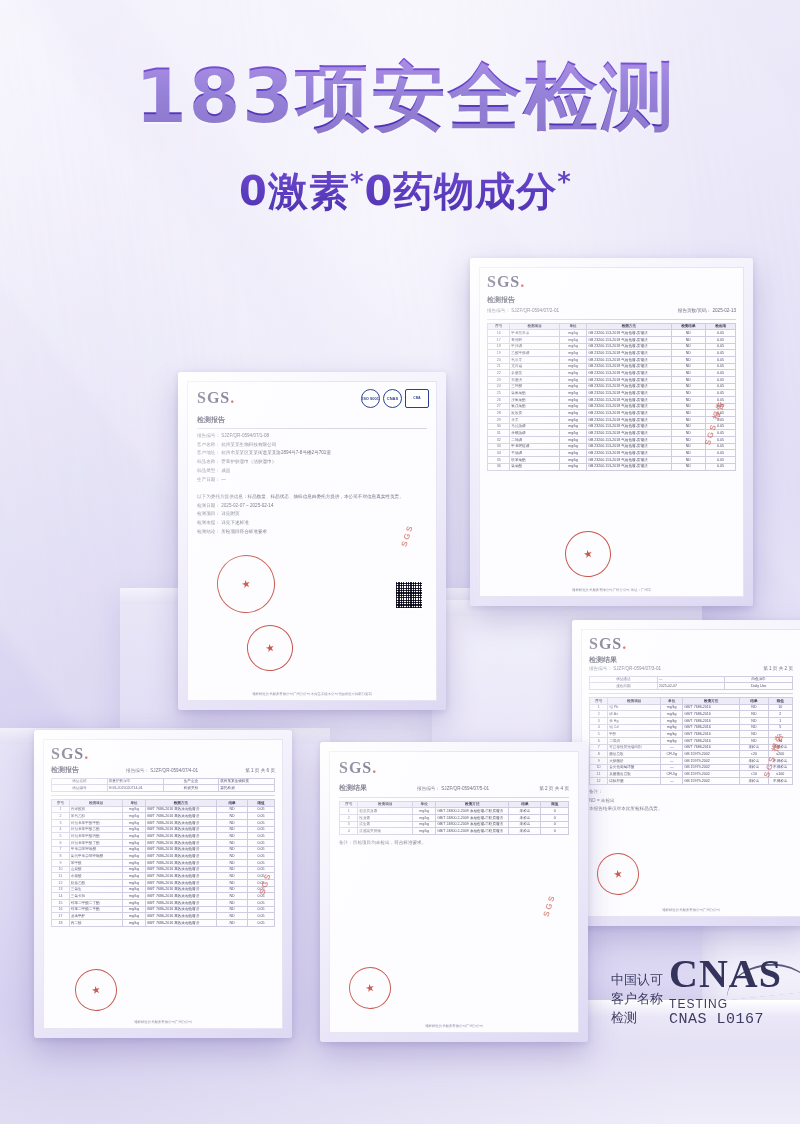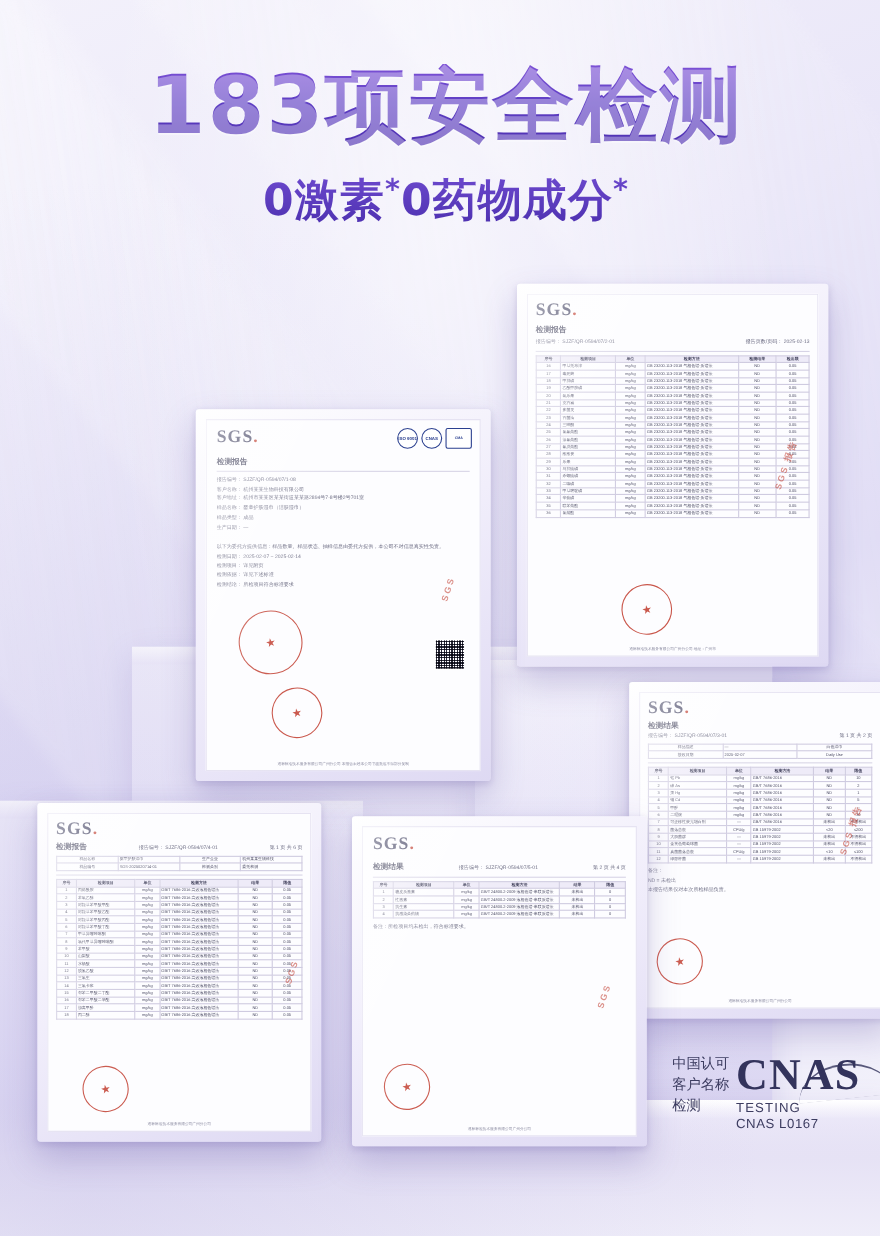--- a/index.html
+++ b/index.html
@@ -53,21 +53,21 @@
     font-size: 74px;
     line-height: 1.05;
     letter-spacing: 2px;
     background: linear-gradient(180deg, #7d52d6 0%, #5f3fc4 45%, #4d2fb0 100%);
     -webkit-background-clip: text;
     background-clip: text;
     color: transparent;
     text-shadow: 0 2px 0 rgba(255,255,255,0.35);
   }
   .subline {
-    margin-top: 18px;
+    margin-top: 28px;
     font-family: "DejaVu Sans", sans-serif;
     font-weight: bold;
     font-size: 40px;
     letter-spacing: 1px;
     background: linear-gradient(180deg, #6f4bd0 0%, #4b2fae 100%);
     -webkit-background-clip: text;
     background-clip: text;
     color: transparent;
   }
   .subline .star { font-size: 26px; vertical-align: super; }
@@ -238,21 +238,21 @@
   }
 
   
   .cnas {
     position: absolute;
     right: 18px;
     bottom: 96px;
     z-index: 8;
     color: #36365a;
     display: flex;
-    align-items: flex-start;
+    align-items: flex-end;
     gap: 6px;
   }
   .cnas .cn-left {
     font-family: "DejaVu Sans", sans-serif;
     font-size: 13px;
     line-height: 1.45;
     color: #3c3c60;
     text-align: left;
     padding-top: 2px;
   }
@@ -268,22 +268,22 @@
     line-height: 1;
   }
   .cnas .cn-sub {
     font-family: "Liberation Sans", sans-serif;
     font-size: 12px;
     letter-spacing: 1px;
     color: #3c3c60;
     margin-top: 3px;
   }
   .cnas .cn-id {
-    font-family: Liberation Sans, sans-serif;
-    font-size: 12px;
+    font-family: Liberation Mono, monospace;
+    font-size: 15px;
     letter-spacing: .5px;
     color: #3c3c60;
   }
   .cn-swoosh {
     position: absolute;
     left: 56px; top: 10px;
     width: 86px; height: 30px;
     border-top: 2px solid #33335c;
     border-radius: 50% / 100% 100% 0 0;
     transform: rotate(-6deg);

